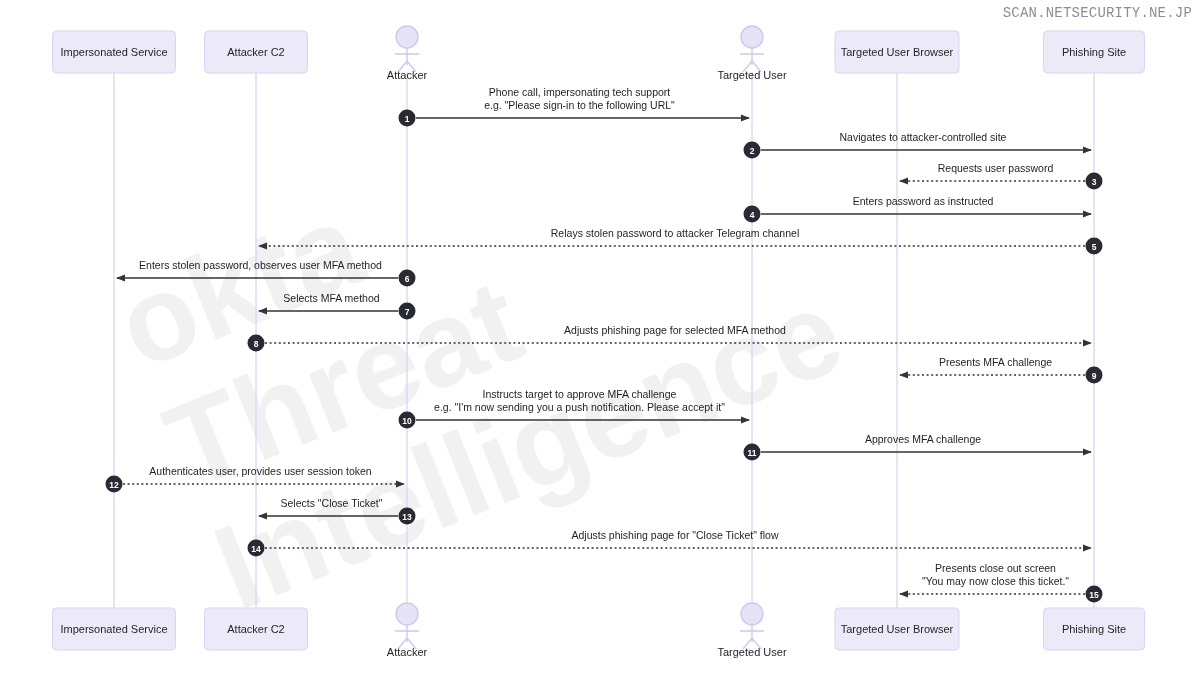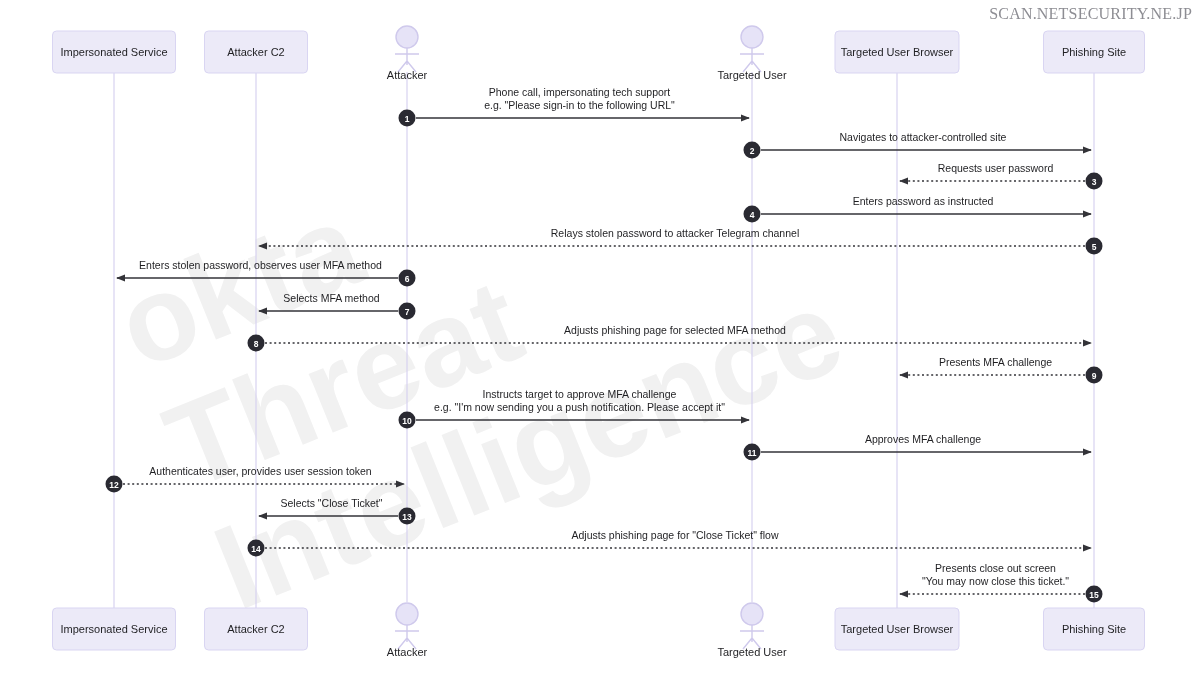--- a/index.html
+++ b/index.html
@@ -84,22 +84,22 @@
     font-size: 8.5px;
     font-weight: 700;
     fill: #ffffff;
     text-anchor: middle;
     dominant-baseline: central;
   }
   #source-watermark {
     position: absolute;
     top: 5px;
     right: 8px;
-    font-family: Liberation Serif, serif;
-    font-size: 16px;
+    font-family: Liberation Mono, monospace;
+    font-size: 14px;
     letter-spacing: 0.2px;
     color: #8d8d93;
     white-space: nowrap;
   }
 </style>
 </head>
 <body>
 
 <div id="stage">
   <svg id="diagram-svg" viewBox="0 0 1200 682">

